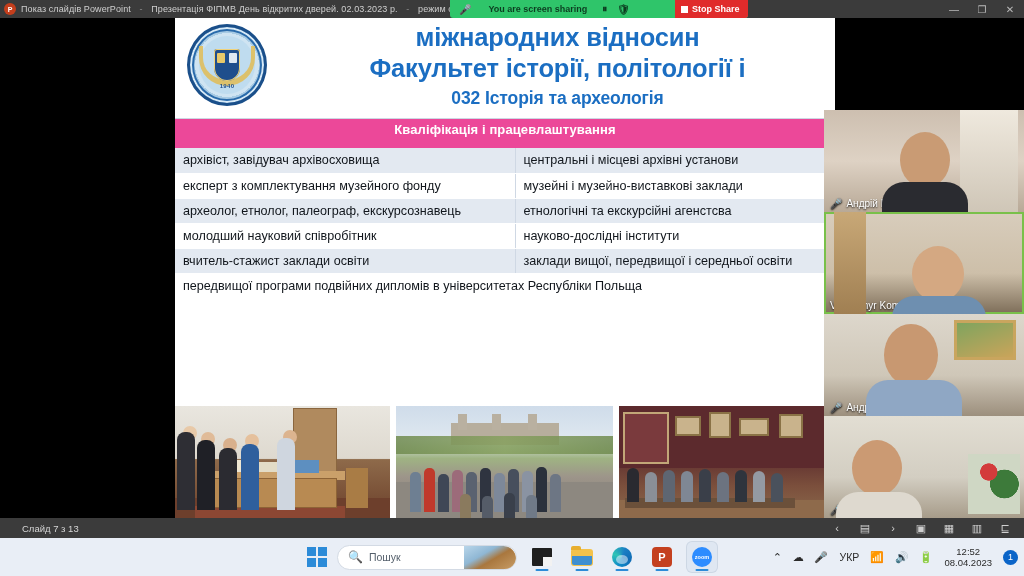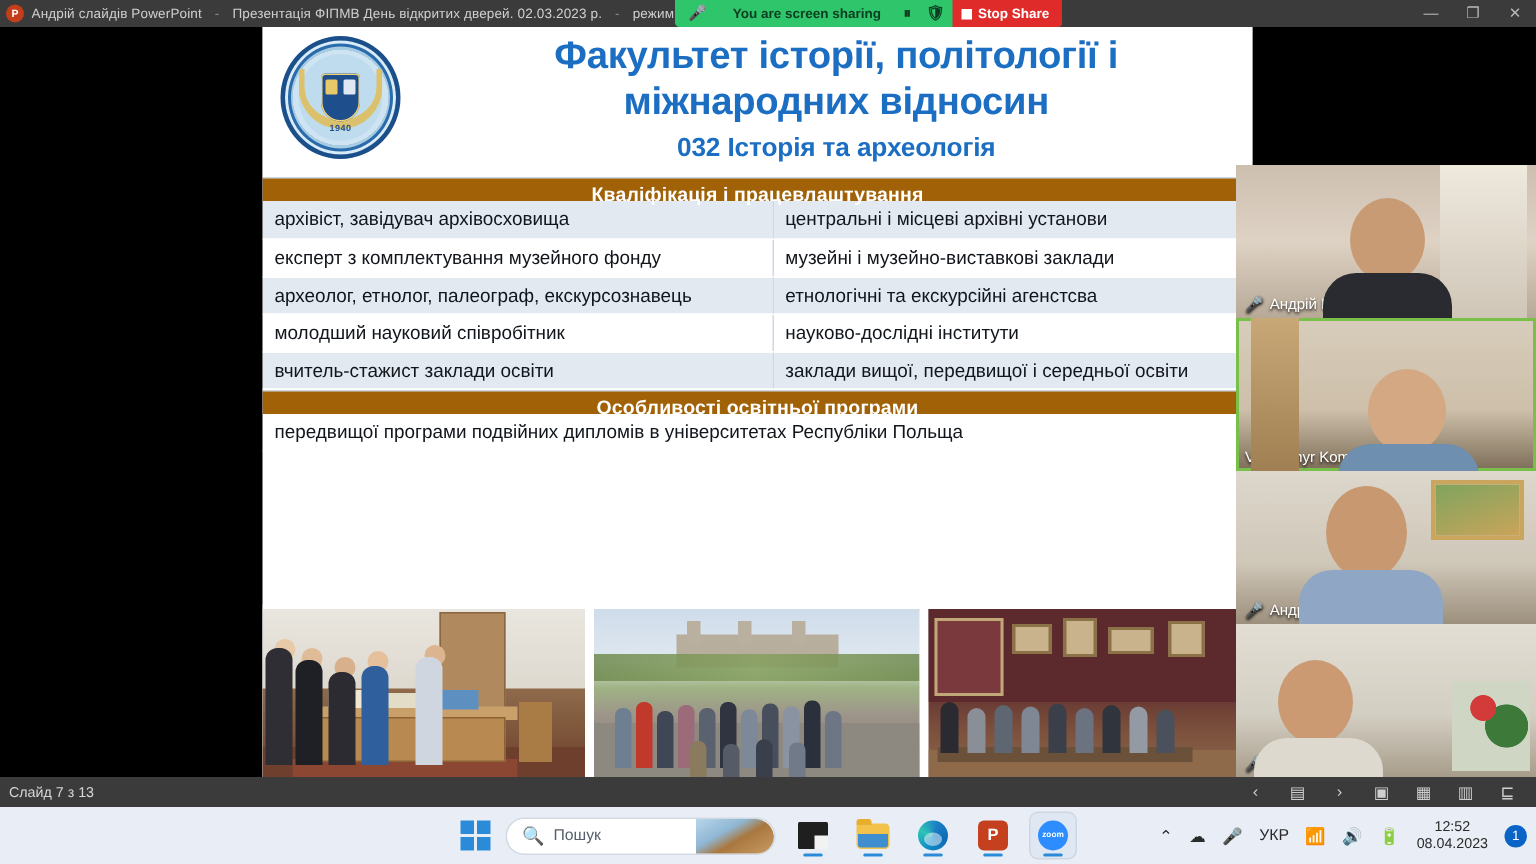--- a/index.html
+++ b/index.html
@@ -36,21 +36,21 @@
     position:absolute; left:450px; top:0; height:18px; z-index:60;
     display:flex; align-items:center; background:#2fc56a;
     border-radius:0 0 3px 3px; overflow:hidden;
     font-size:9px; font-weight:bold; color:#0c3d20;
   }
   .sb-mic{ padding:0 7px 0 9px; font-size:10px; color:#0c3d20; }
   .sb-label{ padding:0 10px; white-space:nowrap; }
   .sb-ico{ padding:0 5px; font-size:10px; }
   .sb-stop{
     background:#e02b2b; color:#fff; height:18px; display:flex; align-items:center;
-    padding:0 8px 0 6px; gap:4px; font-weight:bold; white-space:nowrap;
+    padding:0 8px 0 6px; gap:4px; font-weight:bold; white-space:nowrap;margin-left:40px;
   }
   .sb-stopsq{ width:7px;height:7px;background:#fff; display:inline-block; }
 
   
   .stage{
     position:absolute; left:0; top:18px; width:1024px; height:500px; background:#000;
     z-index:10;
   }
   .slide{
     position:absolute; left:175px; top:0px; width:660px; height:502px;
@@ -102,22 +102,22 @@
     font-size:25.5px;font-weight:bold;color:#1b6ec2;line-height:1.22;
     letter-spacing:-.2px;
   }
   .title-sub{
     margin-top:4px;font-size:17.5px;font-weight:bold;color:#1b6ec2;
     letter-spacing:-.1px;
   }
 
   
   .sec-head{
-    background:#a16207; color:#fff; text-align:center; font-weight:bold;
-    font-size:13px; height:16px; line-height:22px; letter-spacing:.1px;
+    background:#ec4899; color:#fff; text-align:center; font-weight:bold;
+    font-size:13px; height:30px; line-height:22px; letter-spacing:.1px;
     border-top:1px solid #cdd7e4;
   }
   .tbl{ width:100%; border-collapse:collapse; table-layout:fixed; }
   .tbl td{
     font-size:12.6px; color:#11161c; padding:5px 8px; height:25px;
     vertical-align:middle; white-space:nowrap; overflow:hidden;
     border-bottom:1px solid #ffffff;
   }
   .tbl tr.alt td{ background:#e3e9f1; }
   .tbl tr.norm td{ background:#ffffff; }
@@ -192,21 +192,21 @@
     position:absolute;border-radius:50%;z-index:2;
   }
   .body{ position:absolute;border-radius:22px 22px 0 0;z-index:2; }
 
   
   .statusbar{
     position:absolute; left:0; top:518px; width:1024px; height:20px;
     background:#3b3b3b; color:#d6d6d6; font-size:9.5px;
     display:flex; align-items:center; z-index:50;
   }
-  .sb-slide{ padding-left:6px; }
+  .sb-slide{ padding-left:22px; }
   .sb-tools{ margin-left:auto; display:flex; align-items:center; gap:2px; padding-right:6px; }
   .sb-tool{
     width:26px;height:20px;display:flex;align-items:center;justify-content:center;
     color:#cfcfcf;font-size:11px;
   }
 
   
   .taskbar{
     position:absolute; left:0; top:538px; width:1024px; height:38px;
     background:#e9eef6; display:flex; align-items:center; z-index:50;
@@ -266,21 +266,21 @@
     width:15px;height:15px;border-radius:50%;background:#0a64c8;color:#fff;
     font-size:9px;display:flex;align-items:center;justify-content:center;
   }
 </style>
 </head>
 <body>
 
 <div class="titlebar">
   <div class="tb-icon">P</div>
   <div class="tb-text">
-    <span>Андрій слайдів PowerPoint</span>
+    <span>Показ слайдів PowerPoint</span>
     <span class="tb-sep">-</span>
     <span>Презентація ФІПМВ День відкритих дверей. 02.03.2023 р.</span>
     <span class="tb-sep">-</span>
     <span>режим с</span>
   </div>
   <div class="tb-controls">
     <div class="tb-btn">—</div>
     <div class="tb-btn">❐</div>
     <div class="tb-btn close">✕</div>
   </div>
@@ -302,22 +302,22 @@
 
     <div class="slide-head">
       <div class="seal">
         <div class="seal-inner">
           <div class="seal-laurel"></div>
           <div class="seal-shield"></div>
           <div class="seal-year">1940</div>
         </div>
       </div>
       <div class="title-wrap">
+        <div class="title-main">міжнародних відносин</div>
         <div class="title-main">Факультет історії, політології і</div>
-        <div class="title-main">міжнародних відносин</div>
         <div class="title-sub">032 Історія та археологія</div>
       </div>
     </div>
 
     <div class="sec-head">Кваліфікація і працевлаштування</div>
     <table class="tbl">
       <tbody>
         <tr class="alt">
           <td class="c1">архівіст, завідувач архівосховища</td>
           <td class="c2">центральні і місцеві архівні установи</td>
@@ -334,21 +334,20 @@
           <td class="c1">молодший науковий співробітник</td>
           <td class="c2">науково-дослідні інститути</td>
         </tr>
         <tr class="alt">
           <td class="c1">вчитель-стажист заклади освіти</td>
           <td class="c2">заклади вищої, передвищої і середньої освіти</td>
         </tr>
       </tbody>
     </table>
 
-    <div class="sec-head">Особливості освітньої програми</div>
     <table class="tbl tbl2">
       <tbody>
         <tr class="norm">
           <td>передвищої програми подвійних дипломів в університетах Республіки Польща</td>
         </tr>
       </tbody>
     </table>
 
     <div class="photos">
       <div class="photo p1">

